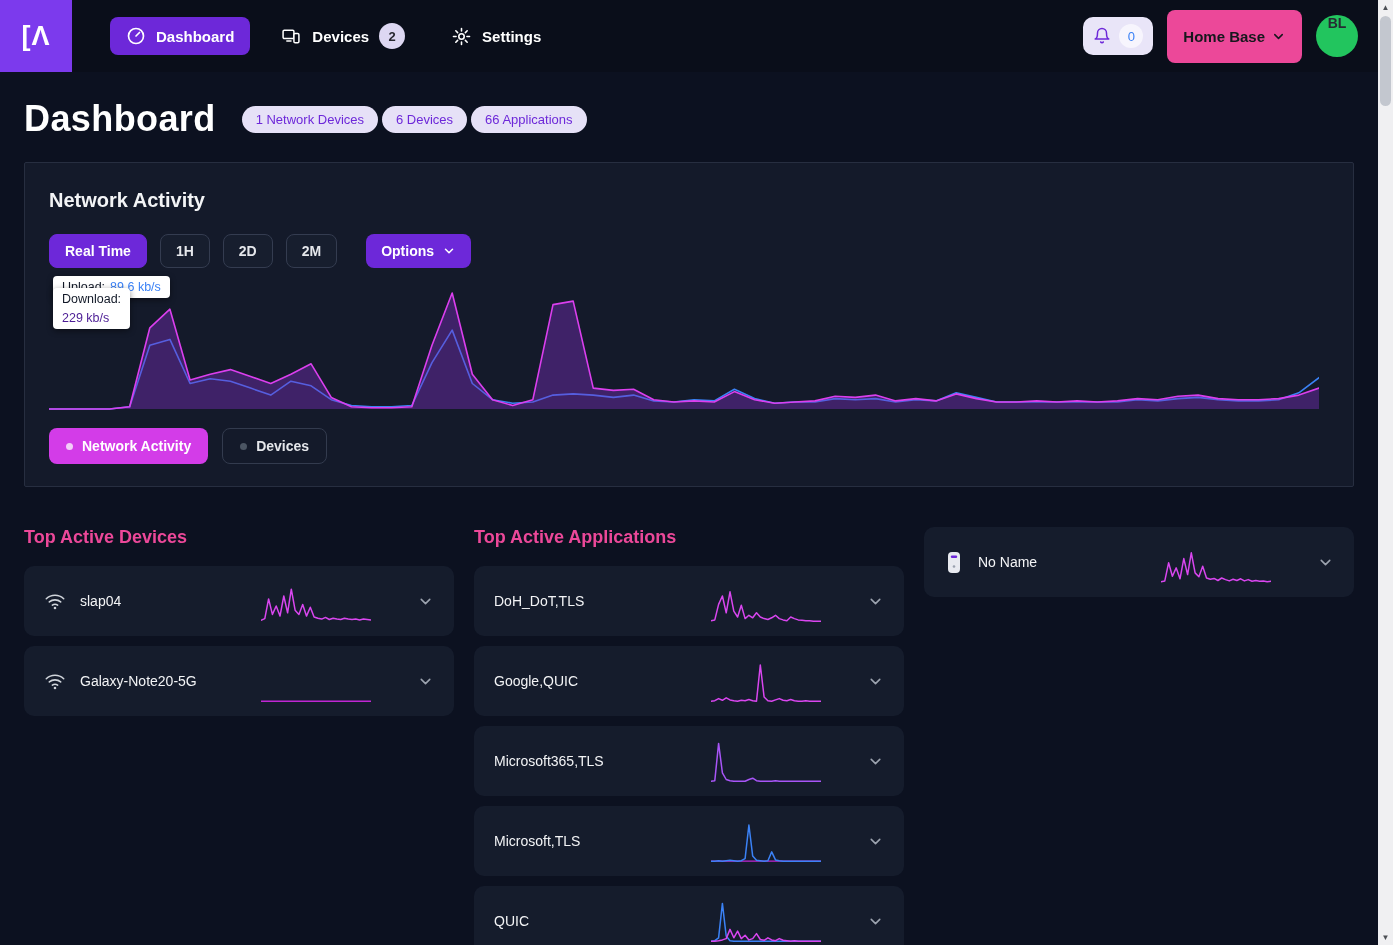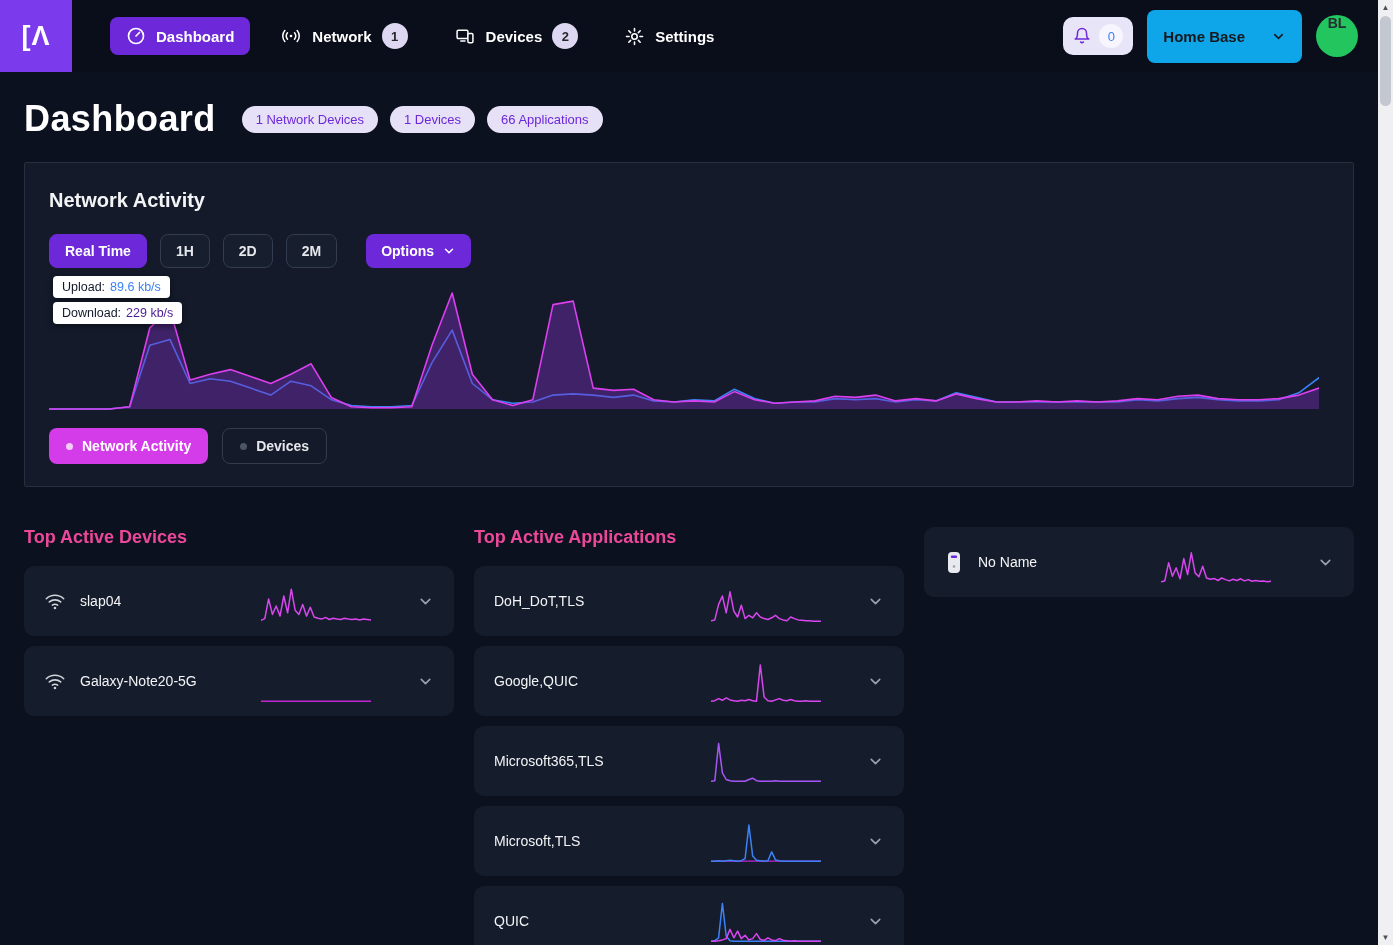--- a/index.html
+++ b/index.html
@@ -17,50 +17,50 @@
               cursor:pointer; font-family:inherit; }
   .nav-item.active { background:#6d28d9; }
   .nav-icon { display:flex; color:#fff; }
   .badge { width:26px; height:26px; border-radius:50%; background:#ddd7f2; color:#27272f;
            font-size:13px; font-weight:700; display:flex; align-items:center; justify-content:center; }
   .nav-right { margin-left:auto; display:flex; align-items:center; gap:14px; padding-right:20px; }
   .bell-btn { display:flex; align-items:center; gap:8px; background:#e9e5f8; border:none;
               border-radius:10px; padding:7px 10px; cursor:pointer; }
   .bell-count { min-width:24px; height:24px; border-radius:12px; background:#f7f5fd; color:#3b82f6;
                 font-size:13px; display:flex; align-items:center; justify-content:center; padding:0 7px; }
-  .loc-btn { display:flex; align-items:center; gap:26px; background:#0ea5e9; border:none; border-radius:8px;
+  .loc-btn { display:flex; align-items:center; gap:6px; background:#ec4899; border:none; border-radius:8px;
              padding:18px 16px; font-size:15px; font-weight:700; color:#16181d; cursor:pointer; font-family:inherit; }
   .avatar { width:42px; height:42px; border-radius:50%; background:#22c55e; color:#272b33; font-size:14px;
             font-weight:700; display:flex; justify-content:center; cursor:pointer; }
 
   
   .main { width:1378px; padding:26px 24px 0; }
   .page-head { display:flex; align-items:center; gap:26px; }
   h1 { color:#fff; font-size:36px; font-weight:700; letter-spacing:.4px; }
-  .pills { display:flex; gap:12px; }
+  .pills { display:flex; gap:4px; }
   .pill { background:#e6e1f7; color:#6d28d9; font-size:13px; padding:6px 14px; border-radius:999px; }
 
   
   .activity-card { margin-top:22px; background:#141a2a; border:1px solid #272e40; border-radius:2px;
                    padding:26px 24px 22px; }
   .activity-card h2 { color:#f3f4f6; font-size:20px; font-weight:700; }
   .controls { display:flex; align-items:center; gap:13px; margin-top:22px; }
   .time-btn { padding:8px 15px; border-radius:8px; background:#171e2e; border:1px solid #343c50;
               color:#e5e7eb; font-size:14px; font-weight:600; cursor:pointer; font-family:inherit; }
   .time-btn.active { background:#6d28d9; border-color:#6d28d9; color:#fff; }
   .options-btn { margin-left:16px; display:flex; align-items:center; gap:8px; background:#6d28d9;
                  border:none; border-radius:8px; padding:9px 15px; color:#fff; font-weight:700;
                  font-size:14px; cursor:pointer; font-family:inherit; }
   .chart-zone { position:relative; margin-top:8px; height:134px; }
   .chart-holder { position:absolute; left:0; right:10px; bottom:0; height:118px; }
   .chart-holder svg, .spark svg { width:100%; height:100%; display:block; }
   .tooltip { position:absolute; background:#fff; border-radius:4px; padding:4px 9px; font-size:12.5px;
              color:#111827; box-shadow:0 2px 6px rgba(0,0,0,.45); z-index:3; display:flex; gap:5px; white-space:nowrap; }
   .tooltip.upload { left:4px; top:0; }
-  .tooltip.download { left:4px; top:26px; }
+  .tooltip.download { left:4px; top:12px;flex-direction:column; }
   .tip-upload-val { color:#3b82f6; }
   .tip-download-val { color:#4c1d95; }
   .legend { display:flex; gap:14px; margin-top:18px; }
   .legend-pill { display:flex; align-items:center; gap:9px; padding:9px 17px; border-radius:8px;
                  font-size:14px; font-weight:700; cursor:pointer; border:none; font-family:inherit; }
   .legend-pill.active { background:#d33ce8; color:#fff; }
   .legend-pill.inactive { background:#141a2a; border:1px solid #333b4e; color:#e5e7eb; }
   .dot { width:7px; height:7px; border-radius:50%; }
   .dot.light { background:#f3cdf8; }
   .dot.gray { background:#4b5563; }
@@ -96,33 +96,20 @@
         <span class="nav-icon">
           <svg width="20" height="20" viewBox="0 0 24 24" fill="none" stroke="currentColor" stroke-width="2" stroke-linecap="round">
             <circle cx="12" cy="12" r="9"></circle>
               <path d="M12 12 L16.2 7.8"></path>
           </svg>
         </span>
         <span>Dashboard</span>
       </button>
       <button class="nav-item">
         <span class="nav-icon">
-          <svg width="22" height="20" viewBox="0 0 24 24" fill="none" stroke="currentColor" stroke-width="1.8" stroke-linecap="round">
-            <path d="M7.8 8.2a6 6 0 0 0 0 7.6"></path>
-              <path d="M16.2 8.2a6 6 0 0 1 0 7.6"></path>
-            <path d="M4.6 5.4a10 10 0 0 0 0 13.2"></path>
-              <path d="M19.4 5.4a10 10 0 0 1 0 13.2"></path>
-            <circle cx="12" cy="12" r="1.6" fill="currentColor" stroke="none"></circle>
-          </svg>
-        </span>
-        <span>Network</span>
-        <span class="badge">1</span>
-      </button>
-      <button class="nav-item">
-        <span class="nav-icon">
           <svg width="22" height="20" viewBox="0 0 24 24" fill="none" stroke="currentColor" stroke-width="1.8" stroke-linecap="round" stroke-linejoin="round">
             <rect x="2.5" y="5" width="13" height="10" rx="1.5"></rect>
               <path d="M7 18h5"></path>
             <rect x="15.5" y="9" width="6" height="11" rx="1.5" fill="#0a0e1a"></rect>
           </svg>
         </span>
         <span>Devices</span>
         <span class="badge">2</span>
       </button>
       <button class="nav-item">
@@ -158,21 +145,21 @@
       </div>
     </div>
   </header>
 
   <main class="main">
 
     <div class="page-head">
       <h1>Dashboard</h1>
       <div class="pills">
         <span class="pill">1 Network Devices</span>
-        <span class="pill">1 Devices</span>
+        <span class="pill">6 Devices</span>
         <span class="pill">66 Applications</span>
       </div>
     </div>
 
     <section class="activity-card">
       <h2>Network Activity</h2>
 
       <div class="controls">
         <button class="time-btn active">Real Time</button>
         <button class="time-btn">1H</button>

